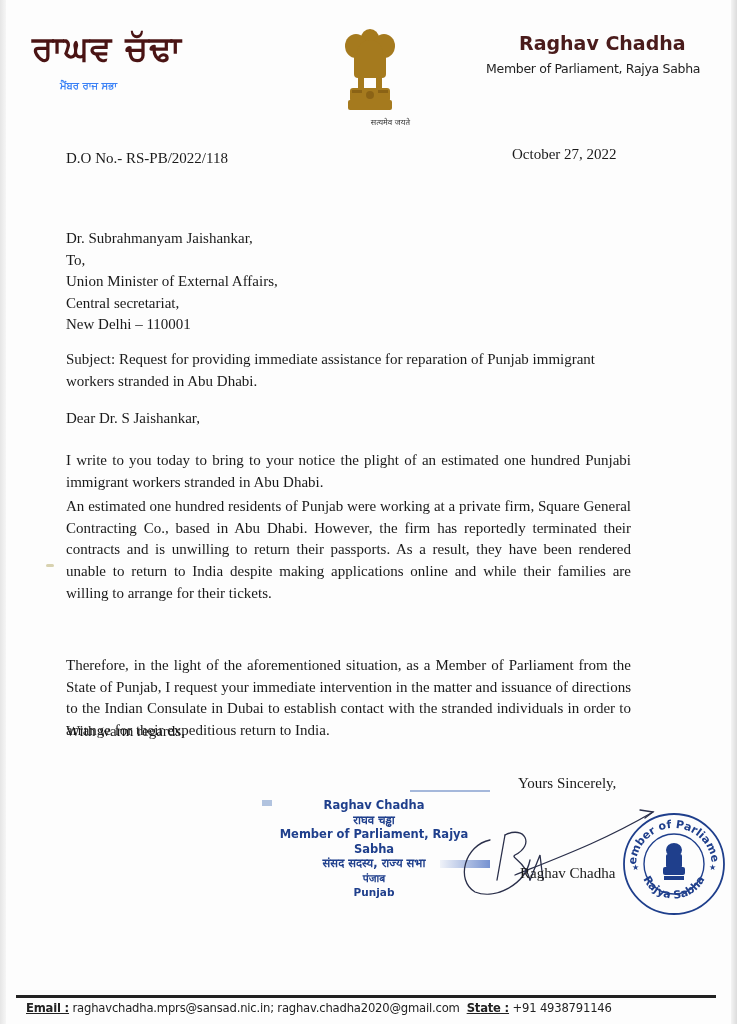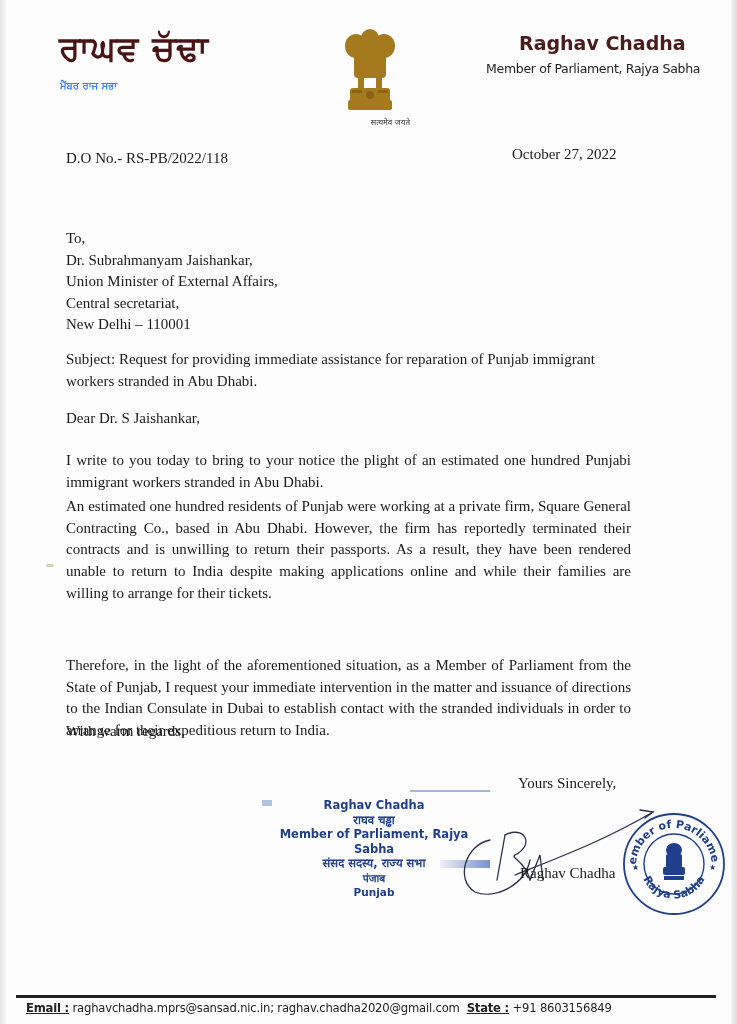--- a/index.html
+++ b/index.html
@@ -5,21 +5,21 @@
   html, body { margin: 0; padding: 0; }
   body {
     width: 737px; height: 1024px; position: relative; overflow: hidden;
     background: #fdfdfd;
     font-family: "Liberation Serif", serif;
     color: #1a1a1a;
   }
   .edge-left { position: absolute; left: 0; top: 0; width: 6px; height: 1024px; background: linear-gradient(to right, #e6e6e6, #f6f6f6); }
   .edge-right { position: absolute; right: 0; top: 0; width: 6px; height: 1024px; background: linear-gradient(to left, #dcdcdc, #f4f4f4); }
 
-  .gurmukhi-name { position: absolute; left: 32px; top: 28px; font-family: "DejaVu Sans", sans-serif; font-size: 34px; font-weight: bold; color: #4a1414; letter-spacing: 1px; margin-left: 27px; }
+  .gurmukhi-name { position: absolute; left: 32px; top: 28px; font-family: "DejaVu Sans", sans-serif; font-size: 34px; font-weight: bold; color: #4a1414; letter-spacing: 1px; }
   .gurmukhi-sub { position: absolute; left: 60px; top: 80px; font-family: "DejaVu Sans", sans-serif; font-size: 10px; font-weight: bold; color: #3b82f6; }
 
   .emblem { position: absolute; left: 338px; top: 24px; width: 64px; height: 92px; }
   .emblem-motto { position: absolute; left: 330px; top: 116px; width: 80px; text-align: right; font-family: "DejaVu Sans", sans-serif; font-size: 8px; color: #333; }
 
   .en-name { position: absolute; left: 0; top: 32px; width: 737px; padding-left: 519px; box-sizing: border-box; font-family: "DejaVu Sans", sans-serif; font-size: 19px; font-weight: bold; color: #4a1c1c; }
   .en-sub { position: absolute; left: 486px; top: 61px; font-family: "DejaVu Sans", sans-serif; font-size: 12.5px; color: #222; letter-spacing: -0.3px; }
 
   .ref-no { position: absolute; left: 66px; top: 150px; font-size: 15px; }
   .date { position: absolute; left: 512px; top: 146px; font-size: 15px; }
@@ -83,22 +83,22 @@
 </svg>
 <div class="emblem-motto">सत्यमेव जयते</div>
 
 <div class="en-name">Raghav Chadha</div>
 <div class="en-sub">Member of Parliament, Rajya Sabha</div>
 
 <div class="ref-no">D.O No.- RS-PB/2022/118</div>
 <div class="date">October 27, 2022</div>
 
 <div class="address">
+  <div>Dr. Subrahmanyam Jaishankar,</div>
   <div>To,</div>
-  <div>Dr. Subrahmanyam Jaishankar,</div>
   <div>Union Minister of External Affairs,</div>
   <div>Central secretariat,</div>
   <div>New Delhi – 110001</div>
 </div>
 
 <div class="subject">Subject: Request for providing immediate assistance for reparation of Punjab immigrant workers stranded in Abu Dhabi.</div>
 <div class="salutation">Dear Dr. S Jaishankar,</div>
 
 <div class="para p1">I write to you today to bring to your notice the plight of an estimated one hundred Punjabi immigrant workers stranded in Abu Dhabi.</div>
 <div class="para p2">An estimated one hundred residents of Punjab were working at a private firm, Square General Contracting Co., based in Abu Dhabi. However, the firm has reportedly terminated their contracts and is unwilling to return their passports. As a result, they have been rendered unable to return to India despite making applications online and while their families are willing to arrange for their tickets.</div>
@@ -153,14 +153,14 @@
     <text x="12" y="60" font-size="8">★</text>
     <text x="89" y="60" font-size="8">★</text>
   </g>
 </svg>
 
 <div class="footer-rule"></div>
 <div class="footer">
   <b>Email :</b>
   <span>raghavchadha.mprs@sansad.nic.in; raghav.chadha2020@gmail.com</span>
   &nbsp;<b>State :</b>
-  <span>+91  8603156849</span>
+  <span>+91  4938791146</span>
 </div>
 
 </body></html>

